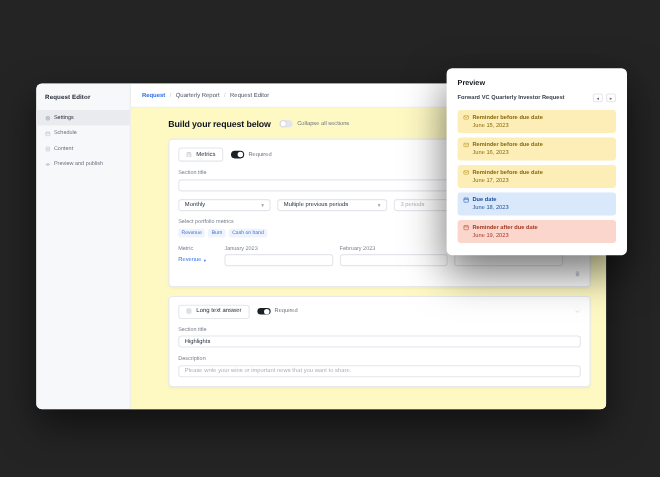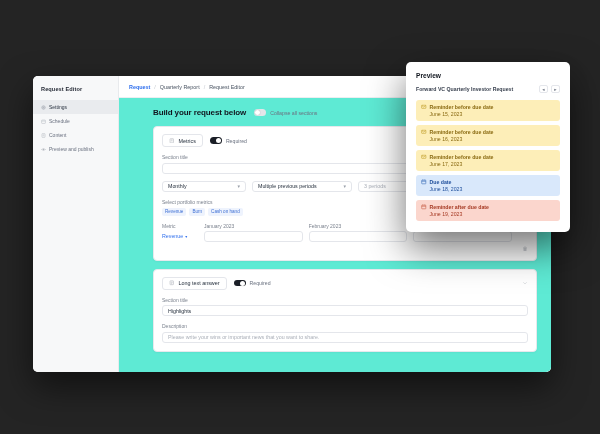--- a/index.html
+++ b/index.html
@@ -45,21 +45,21 @@
   .content { flex: 1; display: flex; flex-direction: column; min-width: 0; background: #fff; }
   .crumbbar {
     height: 22px; display: flex; align-items: center; gap: 4px;
     padding: 0 10px; border-bottom: 1px solid #eceef1;
     font-size: 5.4px;
   }
   .crumb { color: #4b5563; white-space: nowrap; }
   .crumb.link { color: #2f6fed; font-weight: bold; }
   .crumb-sep { color: #c3c7ce; }
 
-  .canvas { flex: 1; background: #5eead4; padding: 10px 14px 0 34px; overflow: hidden; position: relative; }
+  .canvas { flex: 1; background: #fef9c3; padding: 10px 14px 0 34px; overflow: hidden; position: relative; }
 
   .page-head {
     display: flex; align-items: center; gap: 8px; margin-bottom: 9px;
   }
   .page-title { font-size: 8px; font-weight: bold; color: #11161f; letter-spacing: -.1px; }
   .toggle-wrap { display: flex; align-items: center; gap: 4px; }
   .toggle {
     width: 12px; height: 6.5px; border-radius: 4px; background: #e3e5e9;
     position: relative; flex: 0 0 12px;
   }

